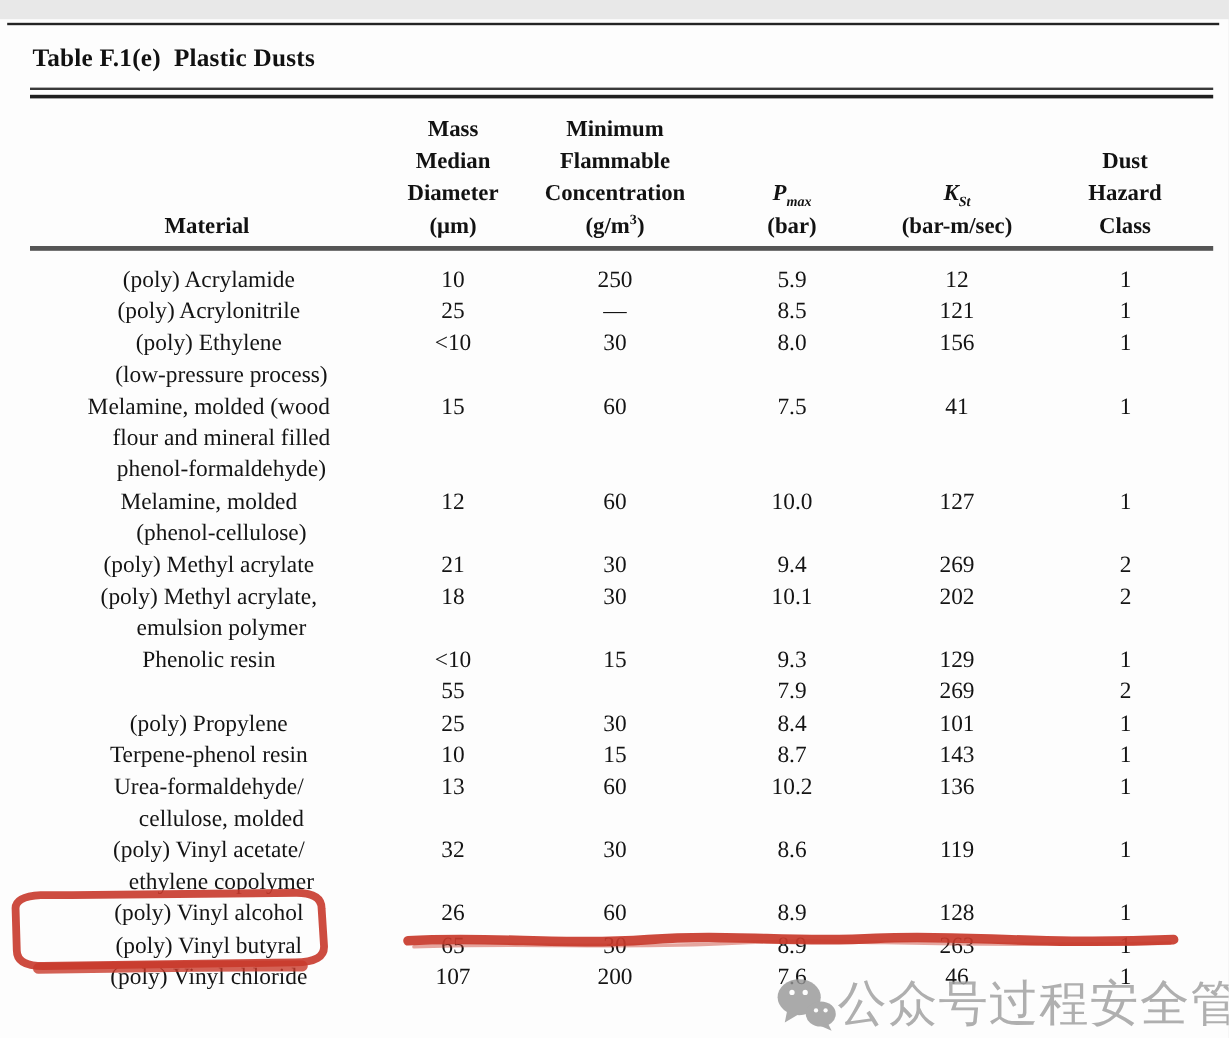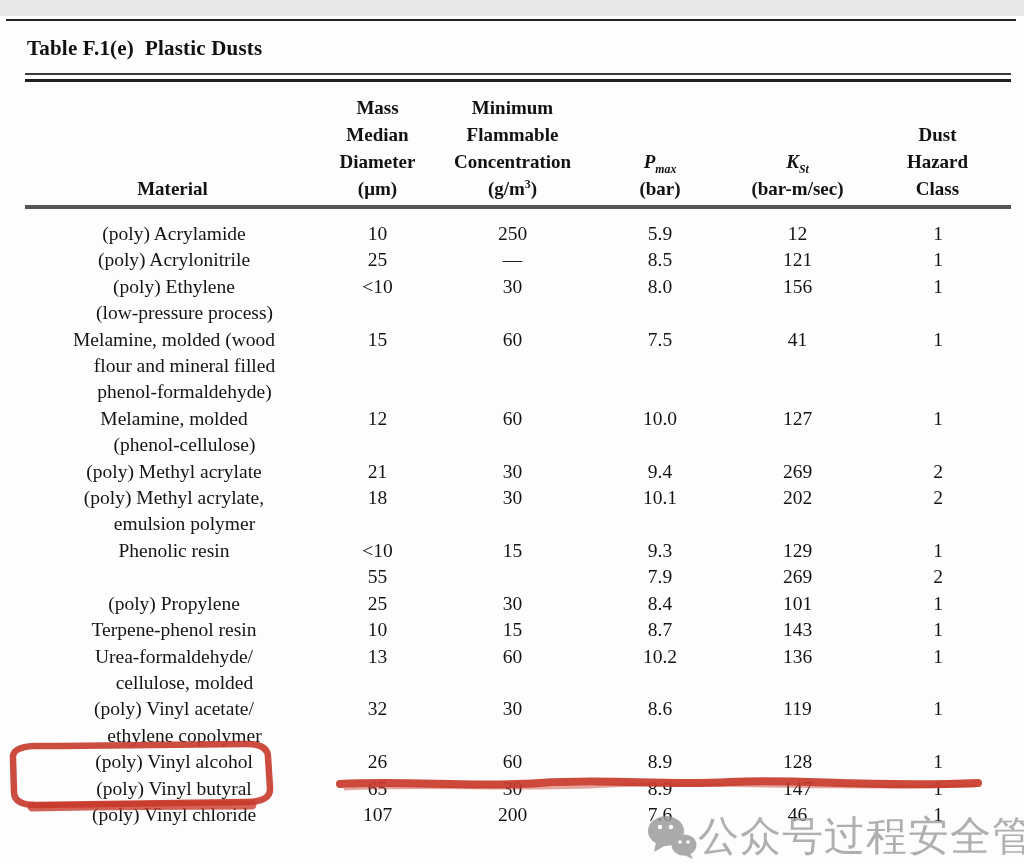--- a/index.html
+++ b/index.html
@@ -256,21 +256,21 @@
           <td class="val">128</td>
           <td class="val">1</td>
         </tr>
         <tr>
           <td class="mat">
             <div class="mline">(poly) Vinyl butyral</div>
           </td>
           <td class="val">65</td>
           <td class="val">30</td>
           <td class="val">8.9</td>
-          <td class="val">147</td>
+          <td class="val">263</td>
           <td class="val">1</td>
         </tr>
         <tr>
           <td class="mat">
             <div class="mline">(poly) Vinyl chloride</div>
           </td>
           <td class="val">107</td>
           <td class="val">200</td>
           <td class="val">7.6</td>
           <td class="val">46</td>

